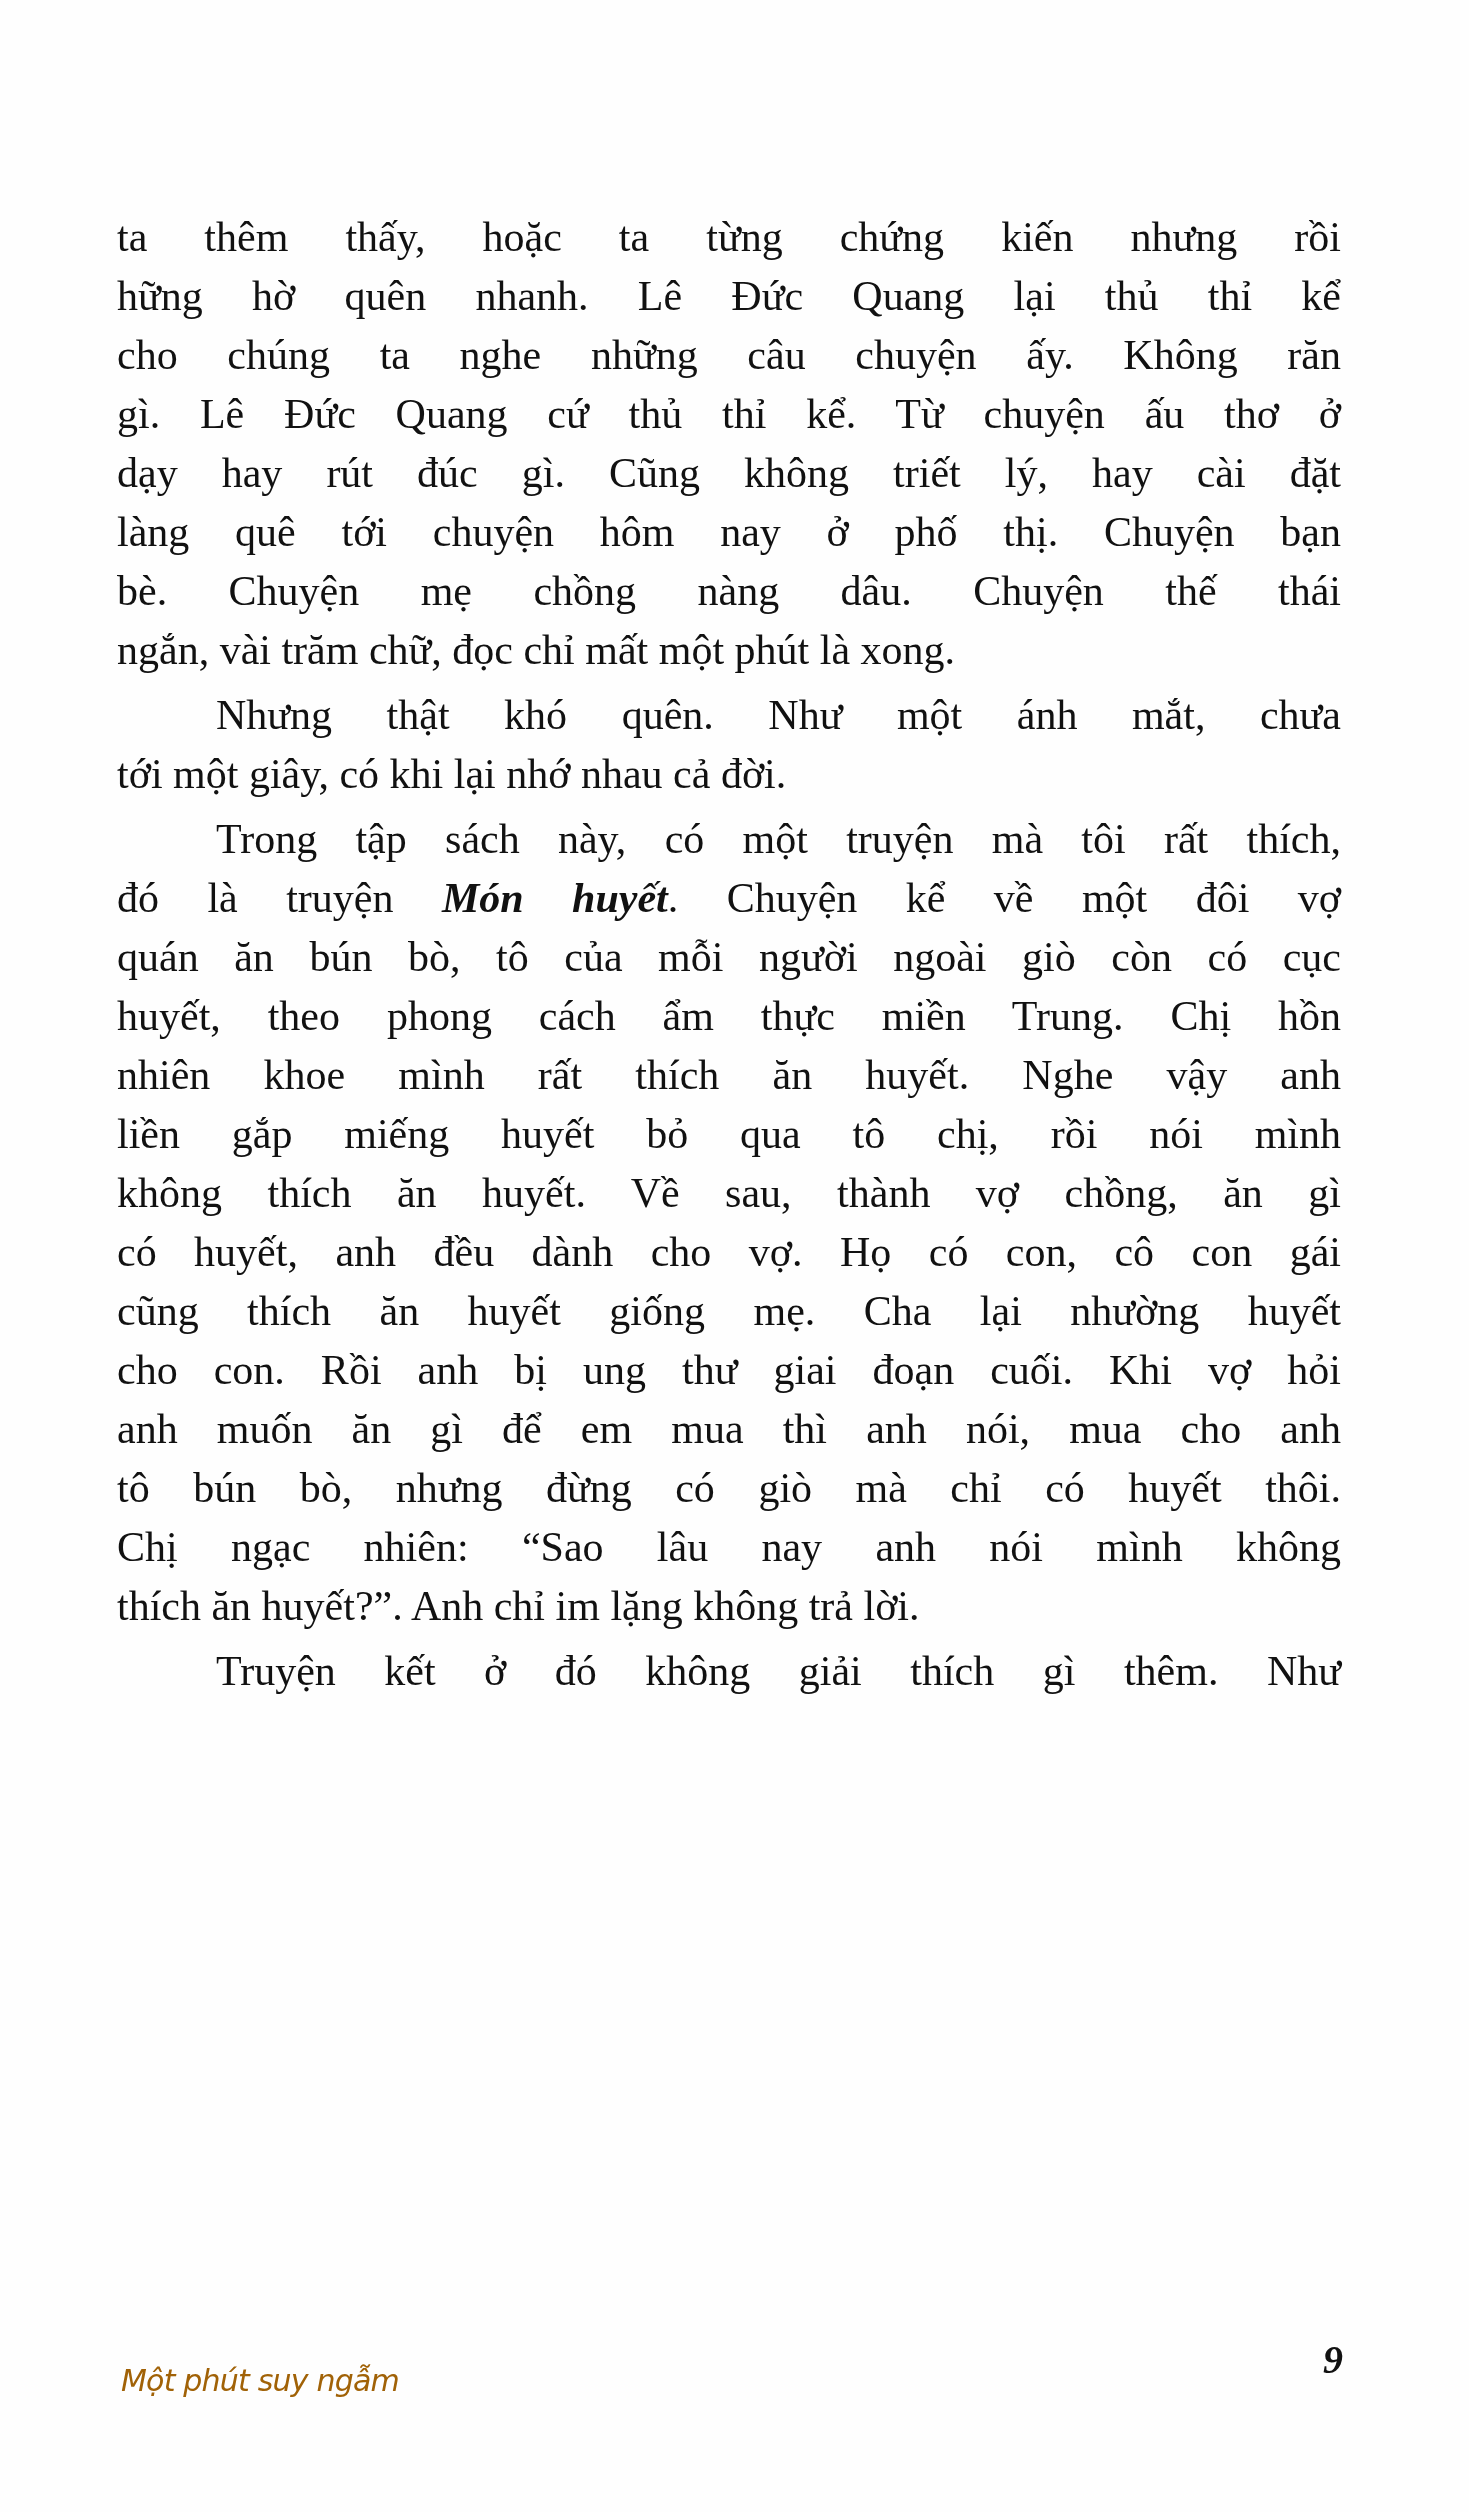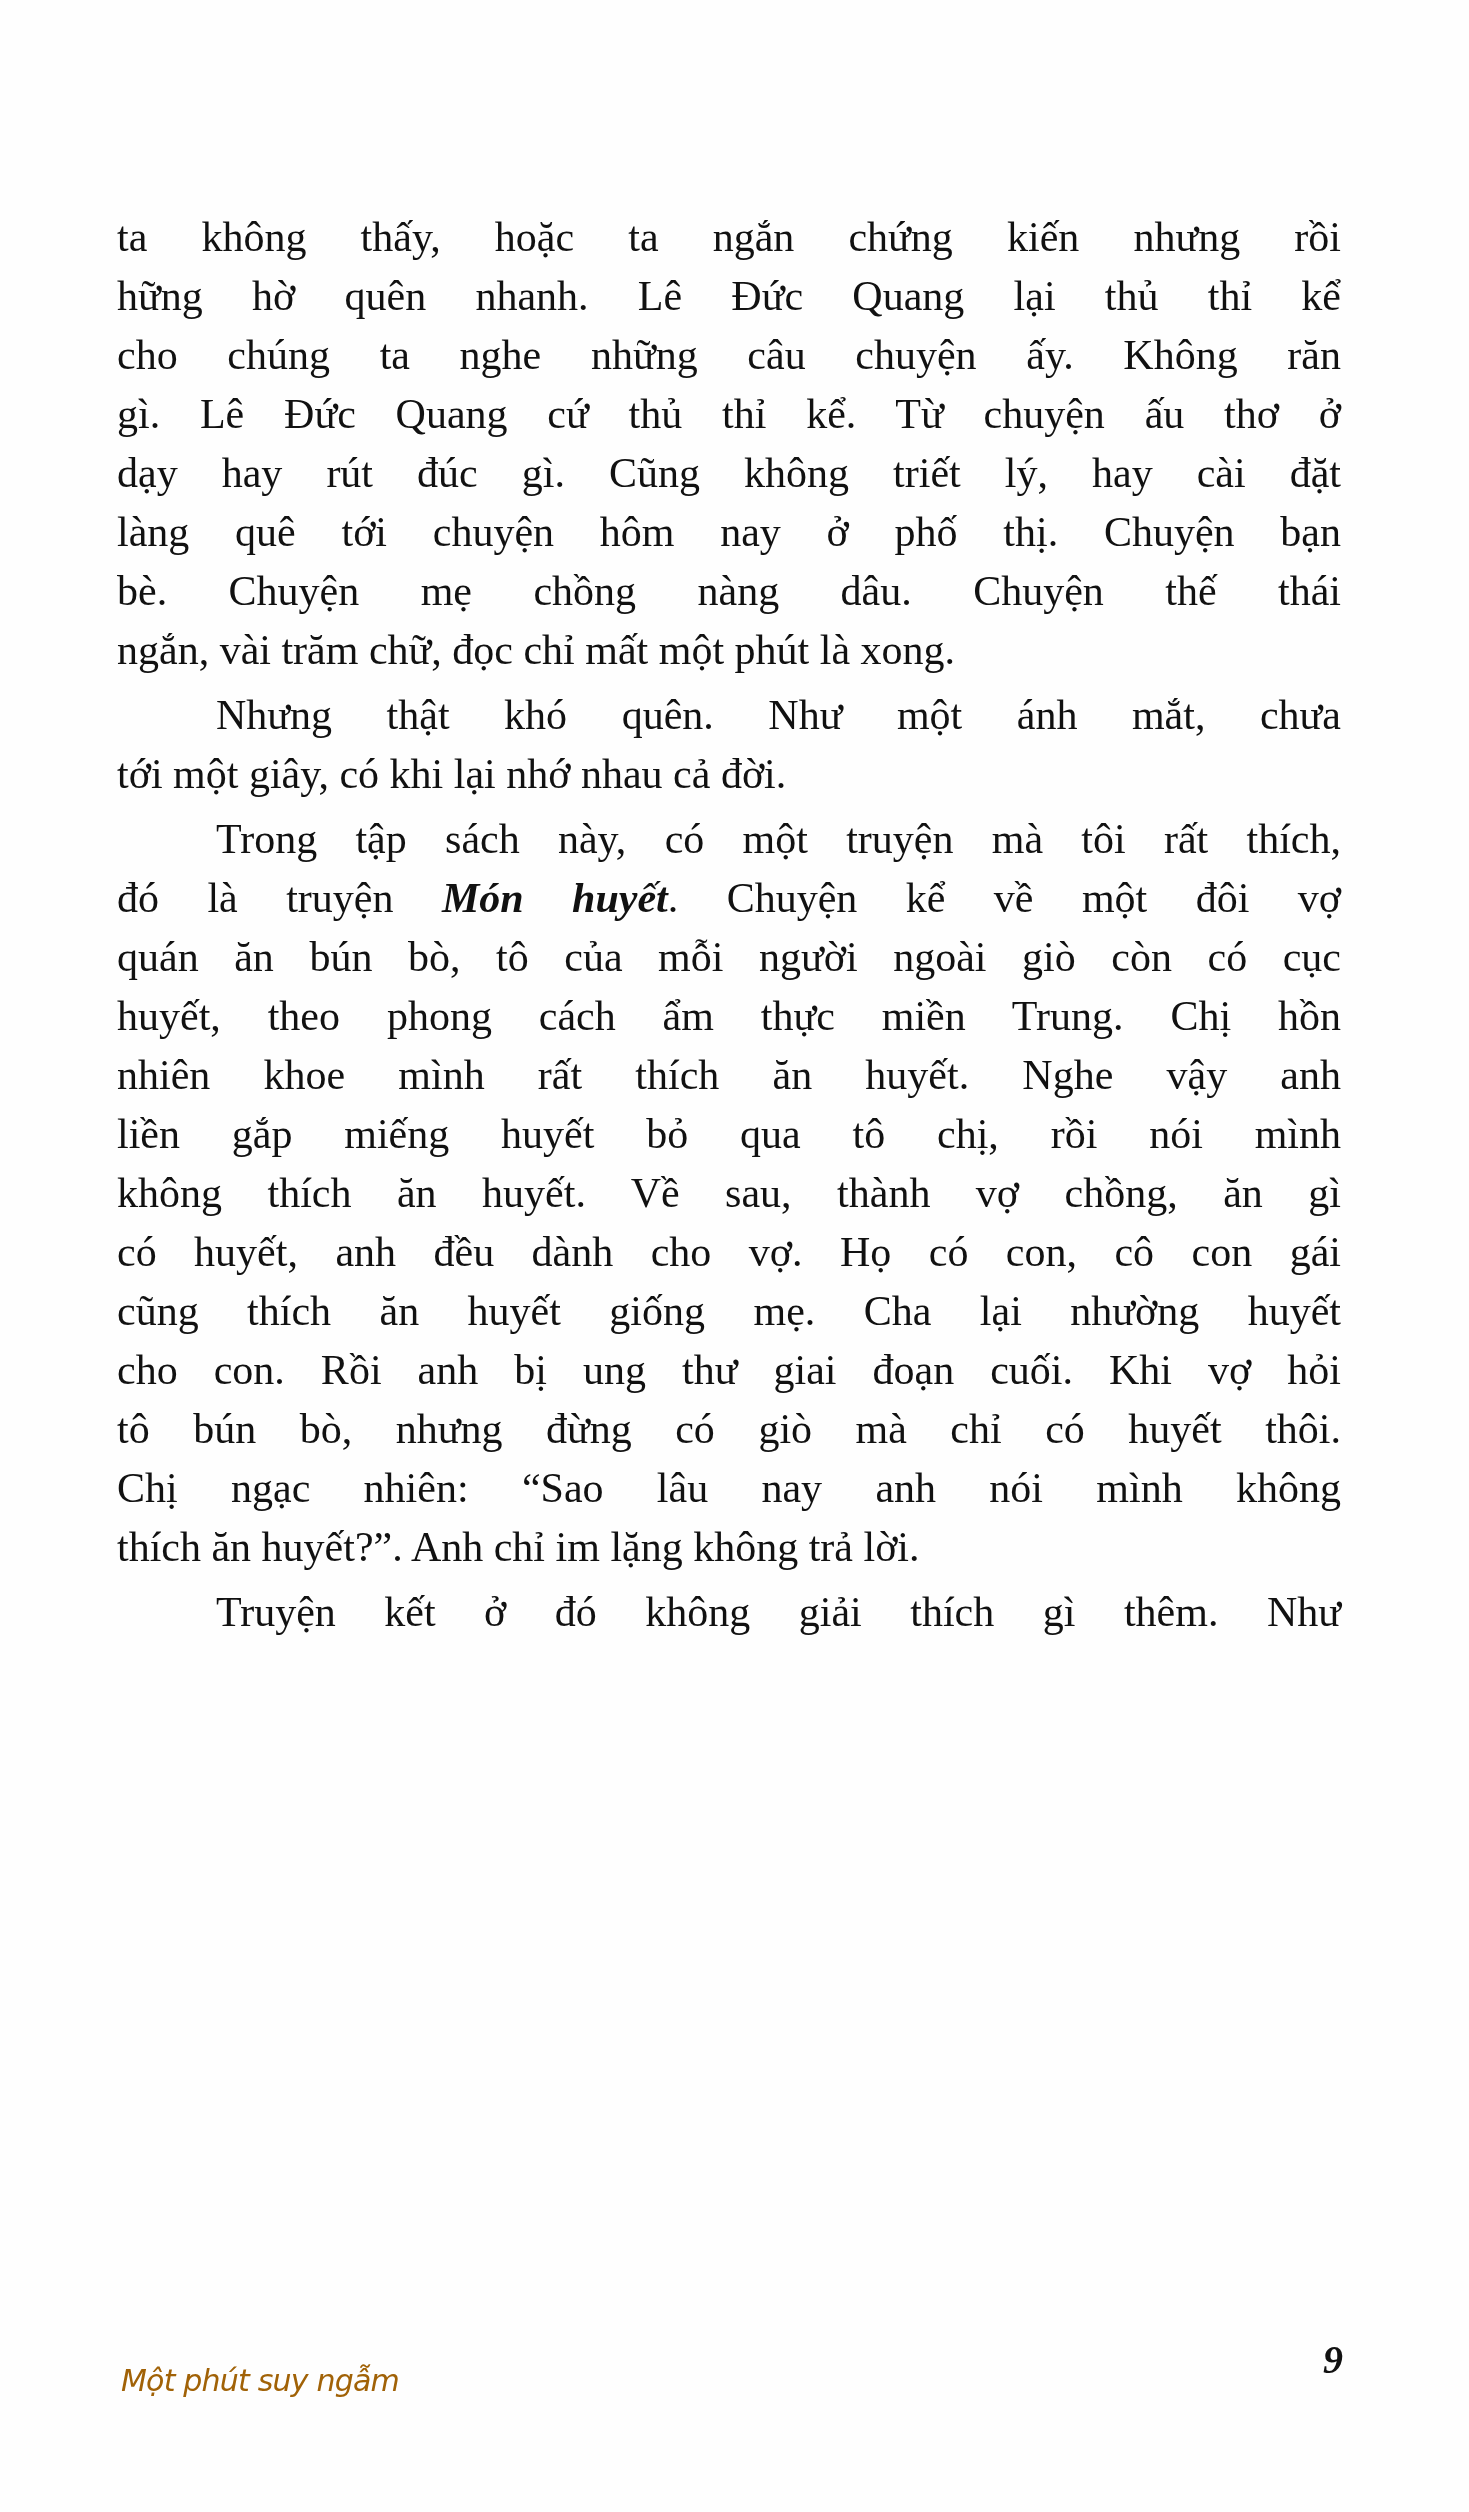--- a/index.html
+++ b/index.html
@@ -26,21 +26,21 @@
       color: #111;
     }
   </style>
 </head>
 <body>
 
 <div class="page">
   <div class="text-block">
 
     <p class="para">
-      <span class="line">ta không thấy, hoặc ta ngắn chứng kiến nhưng rồi</span>
+      <span class="line">ta thêm thấy, hoặc ta từng chứng kiến nhưng rồi</span>
       <span class="line">hững hờ quên nhanh. Lê Đức Quang lại thủ thỉ kể</span>
       <span class="line">cho chúng ta nghe những câu chuyện ấy. Không răn</span>
       <span class="line">gì. Lê Đức Quang cứ thủ thỉ kể. Từ chuyện ấu thơ ở</span>
       <span class="line">dạy hay rút đúc gì. Cũng không triết lý, hay cài đặt</span>
       <span class="line">làng quê tới chuyện hôm nay ở phố thị. Chuyện bạn</span>
       <span class="line">bè. Chuyện mẹ chồng nàng dâu. Chuyện thế thái</span>
       <span class="line last">ngắn, vài trăm chữ, đọc chỉ mất một phút là xong.</span>
     </p>
 
     <p class="para">
@@ -52,20 +52,21 @@
       <span class="line" style="padding-left:99px">Trong tập sách này, có một truyện mà tôi rất thích,</span>
       <span class="line"><span>đó là truyện </span><span class="ital">Món huyết</span><span>. Chuyện kể về một đôi vợ</span></span>
       <span class="line">quán ăn bún bò, tô của mỗi người ngoài giò còn có cục</span>
       <span class="line">huyết, theo phong cách ẩm thực miền Trung. Chị hồn</span>
       <span class="line">nhiên khoe mình rất thích ăn huyết. Nghe vậy anh</span>
       <span class="line">liền gắp miếng huyết bỏ qua tô chị, rồi nói mình</span>
       <span class="line">không thích ăn huyết. Về sau, thành vợ chồng, ăn gì</span>
       <span class="line">có huyết, anh đều dành cho vợ. Họ có con, cô con gái</span>
       <span class="line">cũng thích ăn huyết giống mẹ. Cha lại nhường huyết</span>
       <span class="line">cho con. Rồi anh bị ung thư giai đoạn cuối. Khi vợ hỏi</span>
+      <span class="line">anh muốn ăn gì để em mua thì anh nói, mua cho anh</span>
       <span class="line">tô bún bò, nhưng đừng có giò mà chỉ có huyết thôi.</span>
       <span class="line">Chị ngạc nhiên: “Sao lâu nay anh nói mình không</span>
       <span class="line last">thích ăn huyết?”. Anh chỉ im lặng không trả lời.</span>
     </p>
 
     <p class="para">
       <span class="line" style="padding-left:99px">Truyện kết ở đó không giải thích gì thêm. Như</span>
     </p>
   </div>
 

